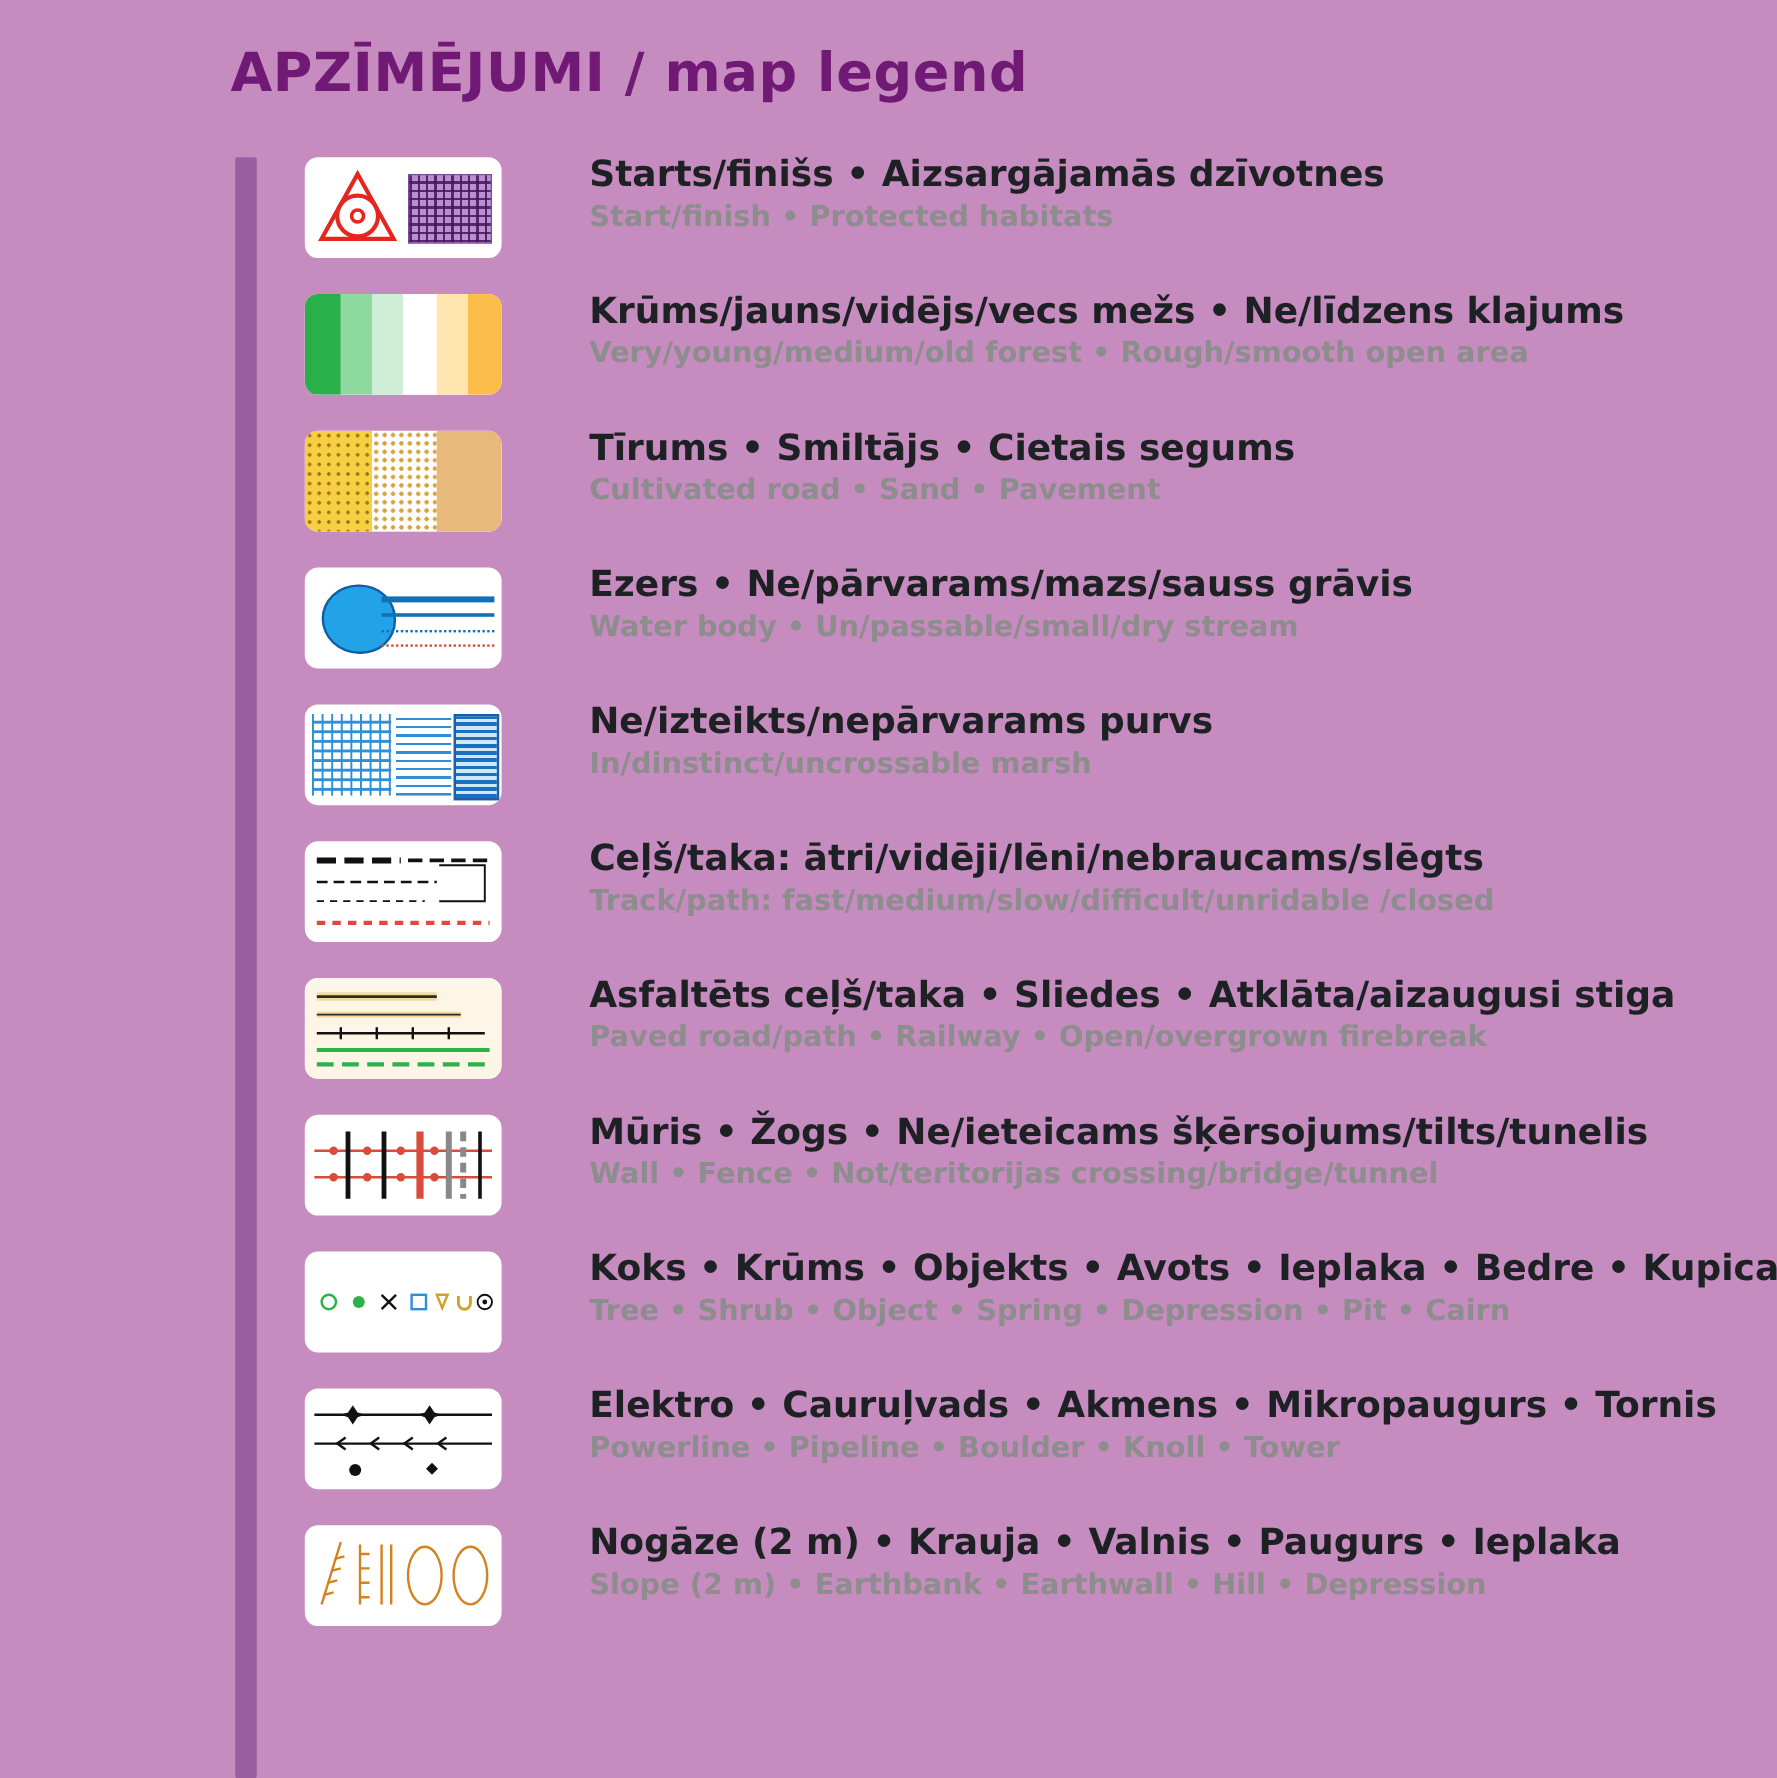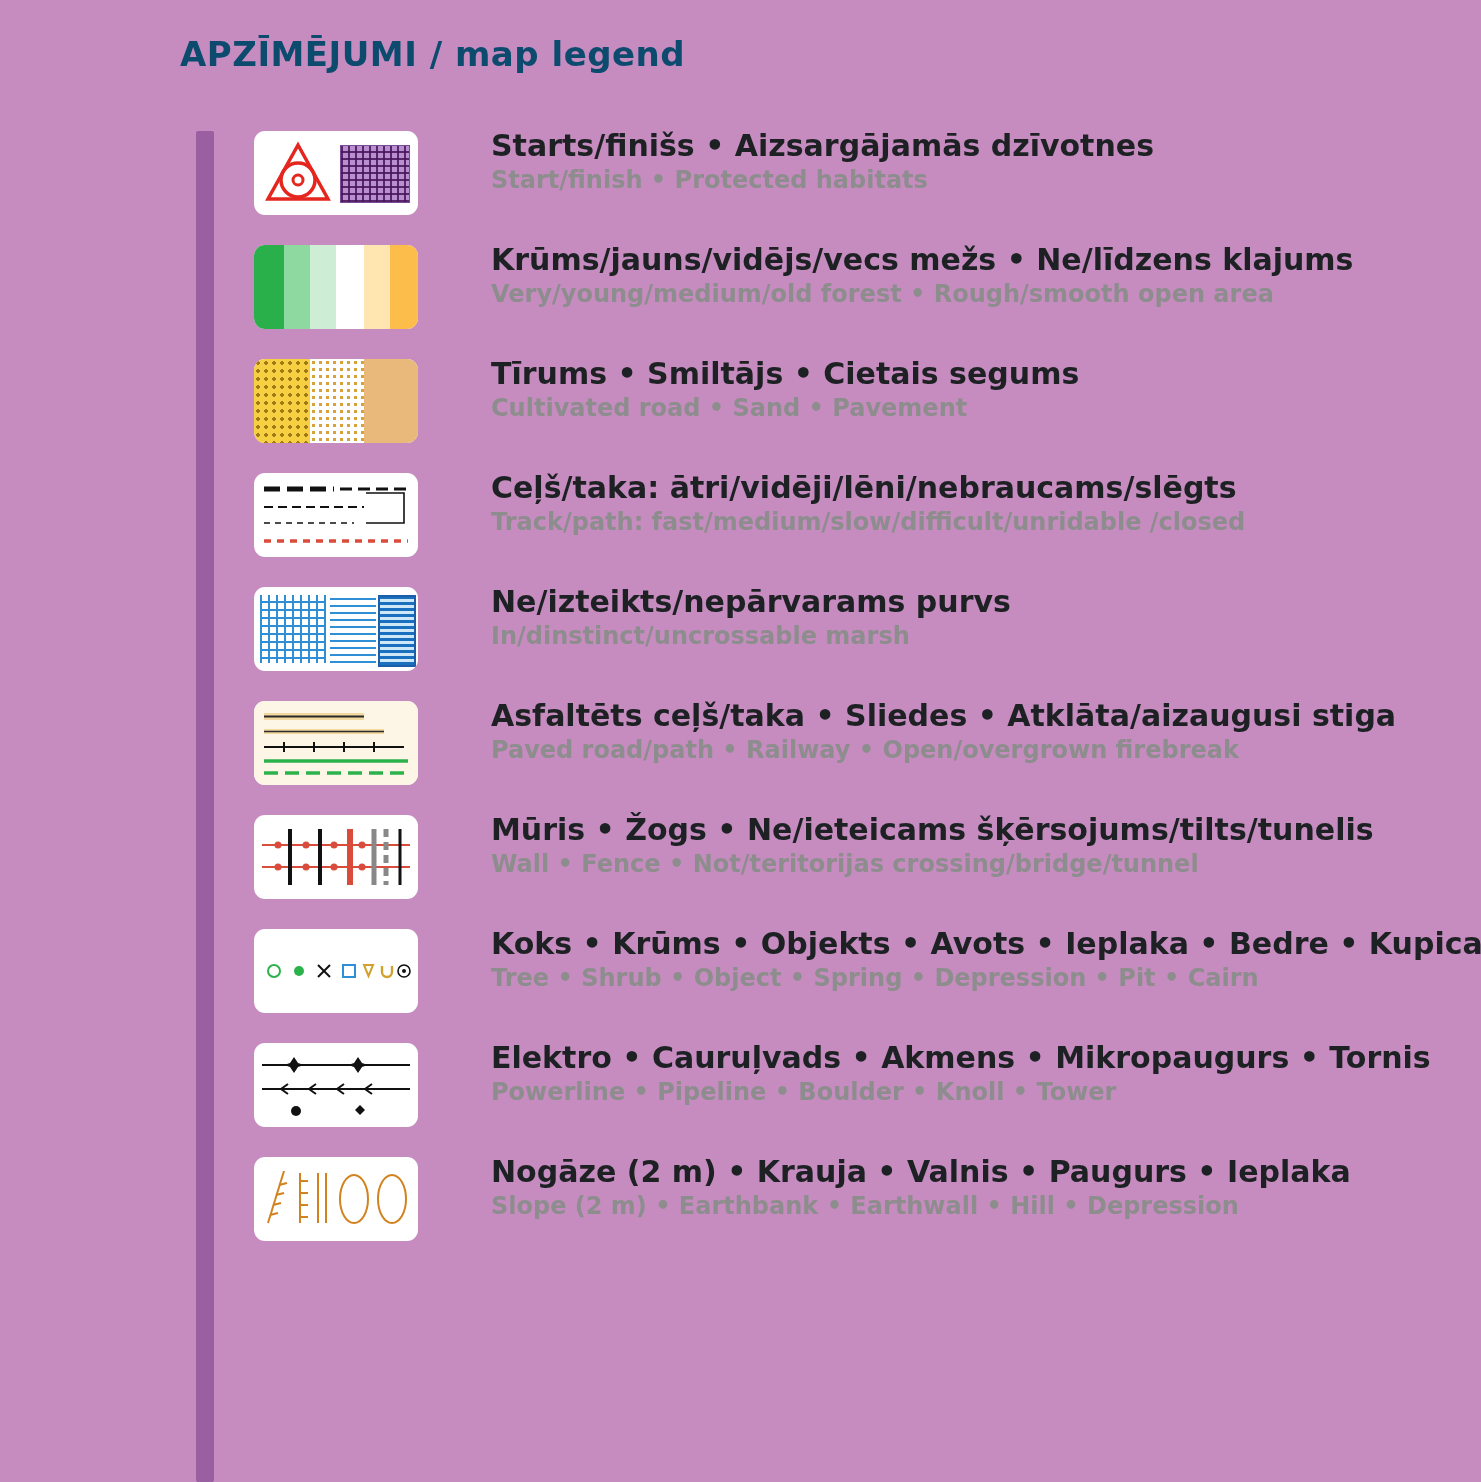--- a/index.html
+++ b/index.html
@@ -13,26 +13,26 @@
     font-family: "DejaVu Sans", sans-serif;
     overflow: hidden;
   }
   #page {
     position: relative;
     width: 1481px;
     height: 1482px;
   }
   #title {
     position: absolute;
-    left: 180px;
+    left: 192px;
     top: 34px;
     font-family: "DejaVu Sans", sans-serif;
-    font-size: 34px;
+    font-size: 45px;
     font-weight: bold;
-    color: #0c4a6e;
+    color: #701a75;
     letter-spacing: 0.5px;
     white-space: nowrap;
   }
   #rail {
     position: absolute;
     left: 196px;
     top: 131px;
     width: 18px;
     height: 1351px;
     background: #9a5fa0;
@@ -181,47 +181,60 @@
         <div class="band dots-y" style="left:0;width:34%;"></div>
         <div class="band dots-s" style="left:34%;width:33%;"></div>
         <div class="band solid-sand" style="left:67%;width:33%;"></div>
       </div>
       <div class="labels">
         <div class="lv">Tīrums • Smiltājs • Cietais segums</div>
         <div class="en">Cultivated road • Sand • Pavement</div>
       </div>
     </div>
 
+    <div class="row">
+      <div class="swatch">
+        <div class="lake"></div>
+        <div class="wline" style="left:64px;top:24px;width:94px;height:5px;background:#1171b8;"></div>
+        <div class="wline" style="left:64px;top:38px;width:94px;height:3px;background:#1171b8;"></div>
+        <div class="wline-dot" style="left:64px;top:52px;width:94px;"></div>
+        <div class="wline-red" style="left:64px;top:64px;width:94px;"></div>
+      </div>
+      <div class="labels">
+        <div class="lv">Ezers • Ne/pārvarams/mazs/sauss grāvis</div>
+        <div class="en">Water body • Un/passable/small/dry stream</div>
+      </div>
+    </div>
+
+    <div class="row">
+      <div class="swatch">
+        <div class="marsh1"></div>
+        <div class="marsh2"></div>
+        <div class="marsh3"></div>
+      </div>
+      <div class="labels">
+        <div class="lv">Ne/izteikts/nepārvarams purvs</div>
+        <div class="en">In/dinstinct/uncrossable marsh</div>
+      </div>
+    </div>
 
     <div class="row">
       <div class="swatch">
         <svg class="full" viewBox="0 0 164 84">
           <line x1="10" y1="16" x2="80" y2="16" stroke="#111" stroke-width="5" stroke-dasharray="16 7"></line>
           <line x1="86" y1="16" x2="152" y2="16" stroke="#111" stroke-width="3" stroke-dasharray="12 6"></line>
           <path d="M10 34 H110" stroke="#111" stroke-width="2.2" stroke-dasharray="9 5"></path>
           <path d="M112 20 H150 V50 H112" stroke="#111" stroke-width="1.6" fill="none"></path>
           <path d="M10 50 H100" stroke="#111" stroke-width="1.4" stroke-dasharray="6 5"></path>
           <line x1="10" y1="68" x2="154" y2="68" stroke="#d94b3a" stroke-width="3.5" stroke-dasharray="7 6"></line>
         </svg>
       </div>
       <div class="labels">
         <div class="lv">Ceļš/taka: ātri/vidēji/lēni/nebraucams/slēgts</div>
         <div class="en">Track/path: fast/medium/slow/difficult/unridable /closed</div>
-      </div>
-    </div>
-
-    <div class="row">
-      <div class="swatch">
-        <div class="marsh1"></div>
-        <div class="marsh2"></div>
-        <div class="marsh3"></div>
-      </div>
-      <div class="labels">
-        <div class="lv">Ne/izteikts/nepārvarams purvs</div>
-        <div class="en">In/dinstinct/uncrossable marsh</div>
       </div>
     </div>
 
     <div class="row">
       <div class="swatch">
         <div class="full" style="background:#fdf6e6;"></div>
         <svg class="full" viewBox="0 0 164 84">
           <rect x="10" y="12" width="100" height="7" fill="#f2d9a0"></rect>
           <line x1="10" y1="15.5" x2="110" y2="15.5" stroke="#2b2b2b" stroke-width="2.2"></line>
           <rect x="10" y="28" width="120" height="5" fill="#f2d9a0"></rect>

